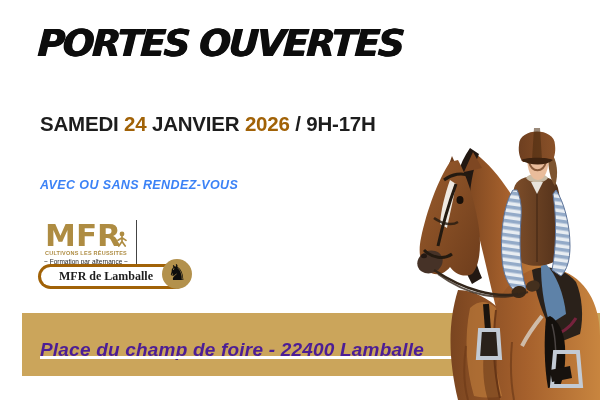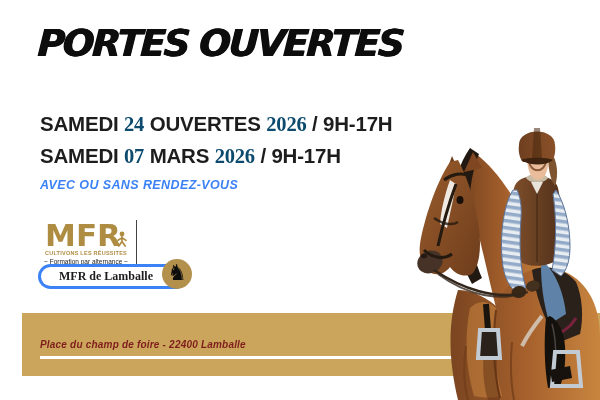--- a/index.html
+++ b/index.html
@@ -15,21 +15,21 @@
     letter-spacing:-2px;color:#0d0d0d;white-space:nowrap;
     text-shadow:0.6px 0 #0d0d0d,-0.6px 0 #0d0d0d;
     transform:skewX(-3deg);
   }
   
   .dates{position:absolute;left:40px;top:108px;}
   .date-line{
     font-size:20.5px;font-weight:800;color:#1d1d1d;
     letter-spacing:-0.2px;line-height:32px;white-space:nowrap;
   }
-  .gold{color:#0c4a6e;font-family:Liberation Serif, serif;}
+  .gold{color:#a16207;}
   
   .tagline{
     position:absolute;left:40px;top:178px;
     font-size:12.5px;font-weight:700;font-style:italic;
     color:#3b82f6;letter-spacing:0.4px;white-space:nowrap;
   }
   
   .logo{position:absolute;left:40px;top:219px;width:170px;}
   .logo-top{display:flex;align-items:flex-start;}
   .logo-left{width:92px;text-align:center;}
@@ -46,21 +46,21 @@
   .logo-subtitle{
     font-size:6.5px;color:#1a1a1a;margin-top:2px;white-space:nowrap;
   }
   .logo-divider{width:1px;background:#444;height:47px;margin:1px 5px 0 4px;}
   .logo-right{padding-top:1px;}
   .net-line{font-size:9px;color:#222;line-height:11.5px;white-space:nowrap;}
   .net-line b{font-weight:700;}
   
   .pill{
     position:absolute;left:-2px;top:45px;width:150px;height:25px;
-    background:#3b82f6;border-radius:13px;
+    background:#a16207;border-radius:13px;
   }
   .pill-inner{
     position:absolute;left:3px;right:3px;top:3px;bottom:3px;
     background:#fff;border-radius:10px;
     display:flex;align-items:center;justify-content:center;
   }
   .pill-text{
     font-family:"Liberation Serif", serif;font-weight:700;
     font-size:12px;color:#1c1c1c;padding-right:14px;white-space:nowrap;
   }
@@ -70,39 +70,38 @@
     display:flex;align-items:center;justify-content:center;
   }
   .pill-horse span{font-size:22px;line-height:22px;color:#0d0d0d;transform:translateY(-1px);}
   
   .bottom-bar{
     position:absolute;left:22px;right:0;top:313px;height:63px;
     background:#CBA55B;z-index:1;
   }
   .address{
     position:absolute;left:18px;top:26px;
-    font-size:10px;font-weight:700;font-style:italic;
-    color:#7f1d1d;letter-spacing:0.2px;white-space:nowrap;
+    font-size:19px;font-weight:700;font-style:italic;
+    color:#4c1d95;letter-spacing:0.2px;white-space:nowrap;
   }
   .address-rule{
     position:absolute;left:18px;right:0;top:43px;height:3px;background:#ffffff;
   }
   
   .horse-photo{position:absolute;right:0;top:98px;width:200px;height:302px;z-index:2;}
 </style>
 </head>
 <body>
 
 <div class="poster">
 
   <div class="title">PORTES OUVERTES</div>
 
   <div class="dates">
-    <div class="date-line"><span>SAMEDI</span> <span class="gold">24</span> <span>OUVERTES</span> <span class="gold">2026</span> <span>/ 9H-17H</span></div>
-    <div class="date-line"><span>SAMEDI</span> <span class="gold">07</span> <span>MARS</span> <span class="gold">2026</span> <span>/ 9H-17H</span></div>
+    <div class="date-line"><span>SAMEDI</span> <span class="gold">24</span> <span>JANVIER</span> <span class="gold">2026</span> <span>/ 9H-17H</span></div>
   </div>
 
   <div class="tagline">AVEC OU SANS RENDEZ-VOUS</div>
 
   <div class="logo">
     <div class="logo-top">
       <div class="logo-left">
         <div class="mfr-row">
           <span class="mfr">MFR</span>
           <svg class="person-icon" width="10" height="16" viewBox="0 0 10 16">

